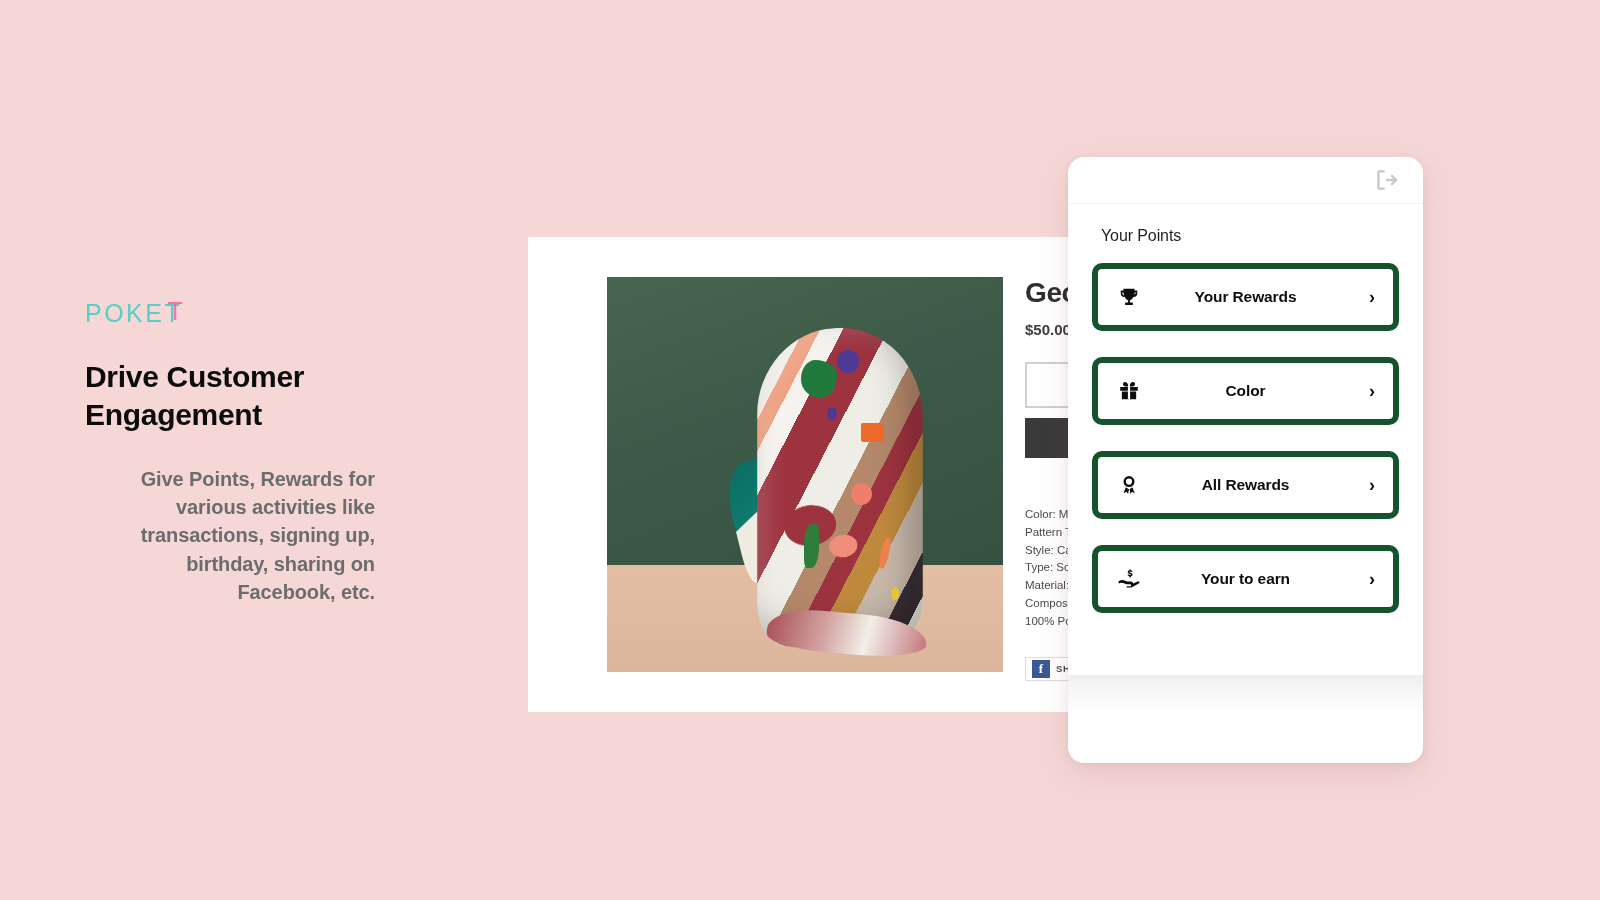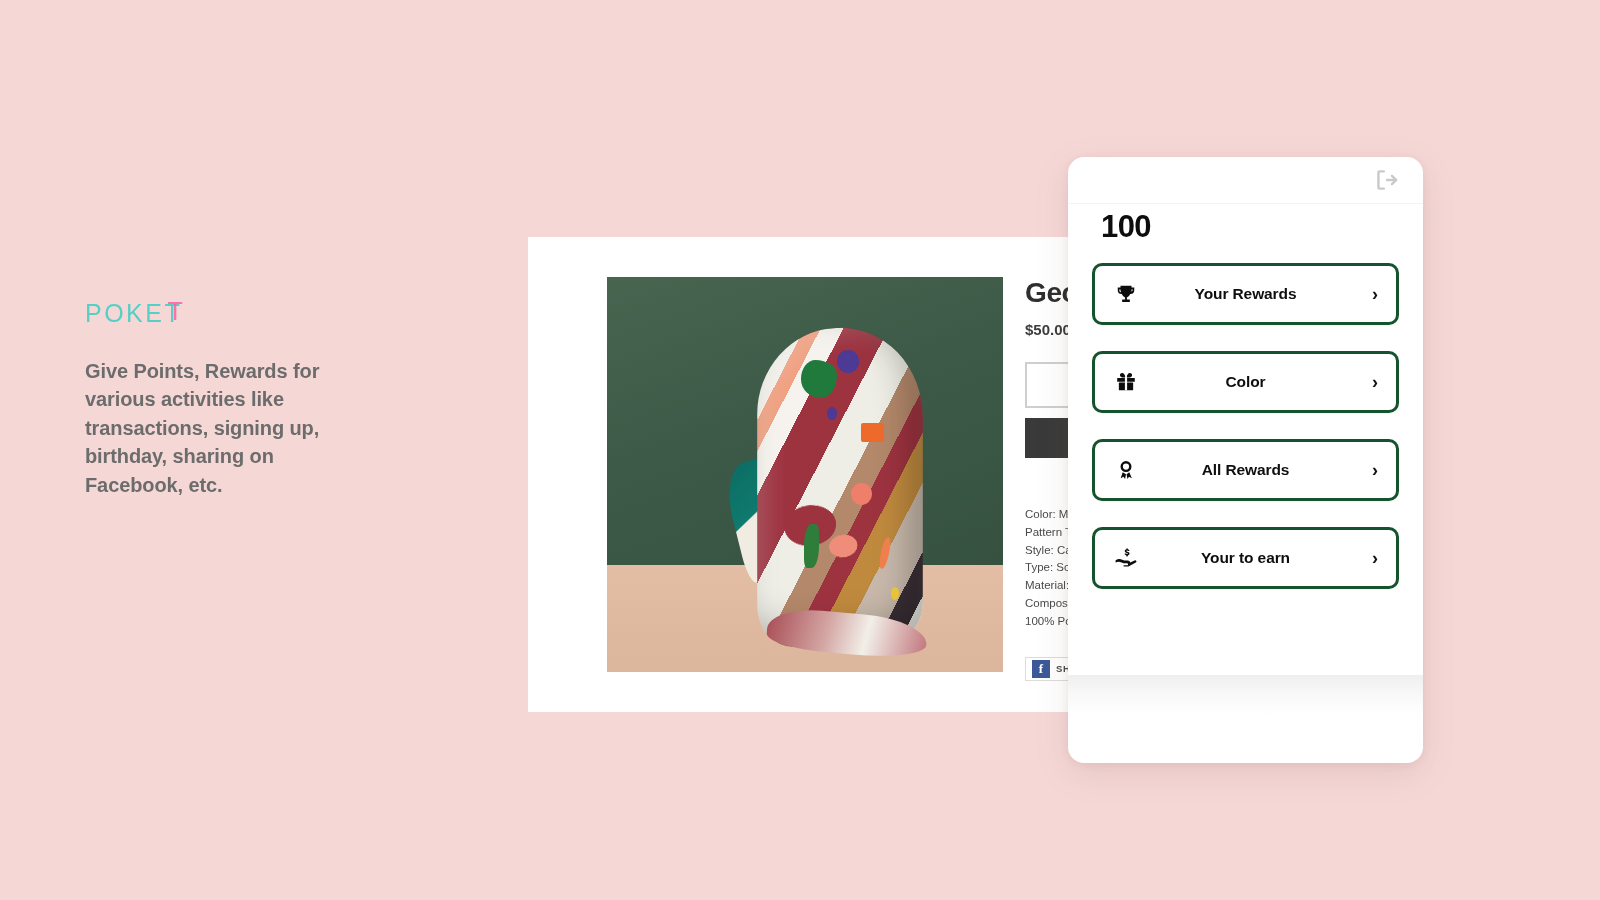--- a/index.html
+++ b/index.html
@@ -26,21 +26,21 @@
   }
 
   .headline{
     margin-top:32px;
     font-size:30px;font-weight:bold;line-height:1.26;color:#0c0c0c;
     letter-spacing:-0.3px;max-width:290px;
   }
   .subcopy{
     margin-top:31px;
     font-size:20px;font-weight:bold;line-height:1.42;color:#6c6c6c;
-    letter-spacing:-0.1px;max-width:290px;
+    letter-spacing:-0.1px;max-width:290px;text-align:right;
   }
 
   
   .product-card{
     position:absolute;left:528px;top:237px;width:892px;height:475px;
     background:#ffffff;
   }
   .product-photo{
     position:absolute;left:79px;top:40px;width:396px;height:395px;
     overflow:hidden;background:#3e5c4b;
@@ -126,21 +126,21 @@
     display:flex;align-items:center;justify-content:flex-end;padding-right:24px;
   }
   .logout-icon{width:26px;height:26px;display:block;}
   .points-label{margin:23px 0 0 33px;font-size:16px;color:#1f1f1f;letter-spacing:-.1px;}
   .points-value{margin:5px 0 0 33px;font-size:31px;font-weight:bold;color:#0d0d0d;letter-spacing:-.6px;}
 
   .menu{margin:18px 24px 0 24px;}
   .menu-item{
     position:relative;display:flex;align-items:center;
     height:56px;margin-bottom:26px;
-    border:3px solid #14532d;border-radius:10px;background:#fff;
+    border:6px solid #14532d;border-radius:10px;background:#fff;
     box-shadow:0 1px 2px rgba(0,0,0,.035);
   }
   .menu-icon{position:absolute;left:18px;width:26px;height:26px;
     display:flex;align-items:center;justify-content:center;}
   .menu-label{flex:1;text-align:center;font-size:15.5px;font-weight:bold;color:#0e0e0e;letter-spacing:-.1px;}
   .menu-chev{position:absolute;right:18px;font-size:18px;font-weight:bold;color:#111;line-height:1;}
   .panel-divider{
     position:absolute;left:0;right:0;top:518px;height:40px;
     background:linear-gradient(180deg,#ededed 0%,#f7f7f7 45%,#ffffff 100%);
     opacity:.9;
@@ -154,20 +154,21 @@
   <div class="left-col">
 
     <div class="logo">
       <span class="logo-main">POKE</span>
       <span class="logo-main logo-t">
         <span class="t-base">T</span>
         <span class="t-over">T</span>
       </span>
     </div>
 
+    <h1 class="headline">Drive Customer Engagement</h1>
     <p class="subcopy">Give Points, Rewards for various activities like transactions, signing up, birthday, sharing on Facebook, etc.</p>
   </div>
 
   <div class="product-card">
 
     <div class="product-photo">
       <div class="photo-wall"></div>
       <div class="photo-floor"></div>
       <div class="scarf">
         <div class="scarf-edge"></div>
@@ -214,21 +215,21 @@
     <div class="panel-topbar">
       <span>
         <svg class="logout-icon" viewBox="0 0 24 24" fill="none" stroke="#c9c9c9" stroke-width="2.2" stroke-linecap="round" stroke-linejoin="round">
           <path d="M10 4H6a1 1 0 0 0-1 1v14a1 1 0 0 0 1 1h4"></path>
           <path d="M13 12h8"></path>
           <path d="M17.5 8.2 21.5 12l-4 3.8"></path>
         </svg>
       </span>
     </div>
 
-    <div class="points-value">100</div>
+    <div class="points-label">Your Points</div>
 
     <div class="menu">
 
       <div class="menu-item">
         <span class="menu-icon">
           <svg width="22" height="22" viewBox="0 0 24 24" fill="#0d0d0d">
             <path d="M6 3h12v2h3v3a4 4 0 0 1-4 4h-.4A6 6 0 0 1 13 15.7V18h3.2v2.6H7.8V18H11v-2.3A6 6 0 0 1 7.4 12H7a4 4 0 0 1-4-4V5h3V3zm0 4H4.7v1a2.4 2.4 0 0 0 2 2.4A8.6 8.6 0 0 1 6 8V7zm12 0v1c0 .5-.1 1-.2 1.4A2.4 2.4 0 0 0 19.3 8V7H18z"></path>
           </svg>
         </span>
         <span class="menu-label">Your Rewards</span>

